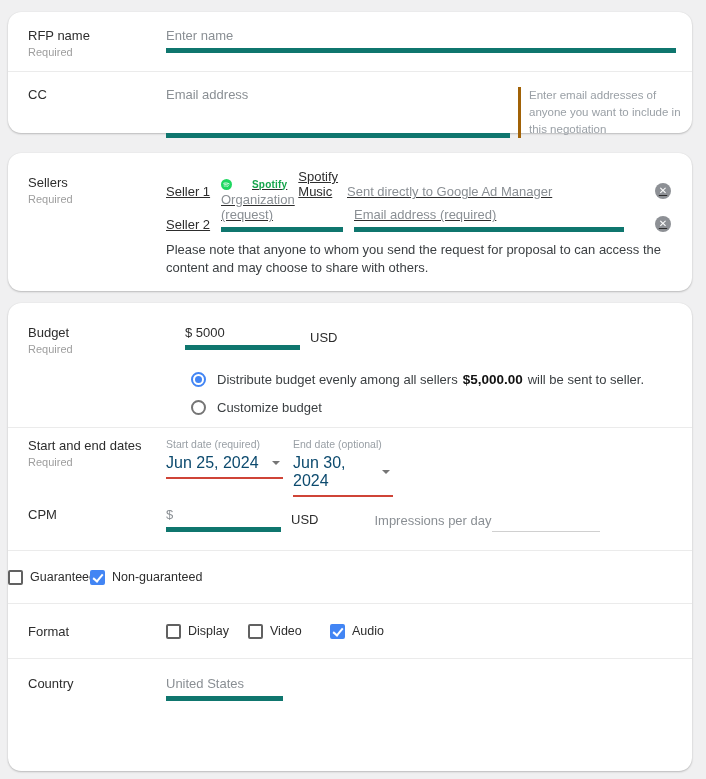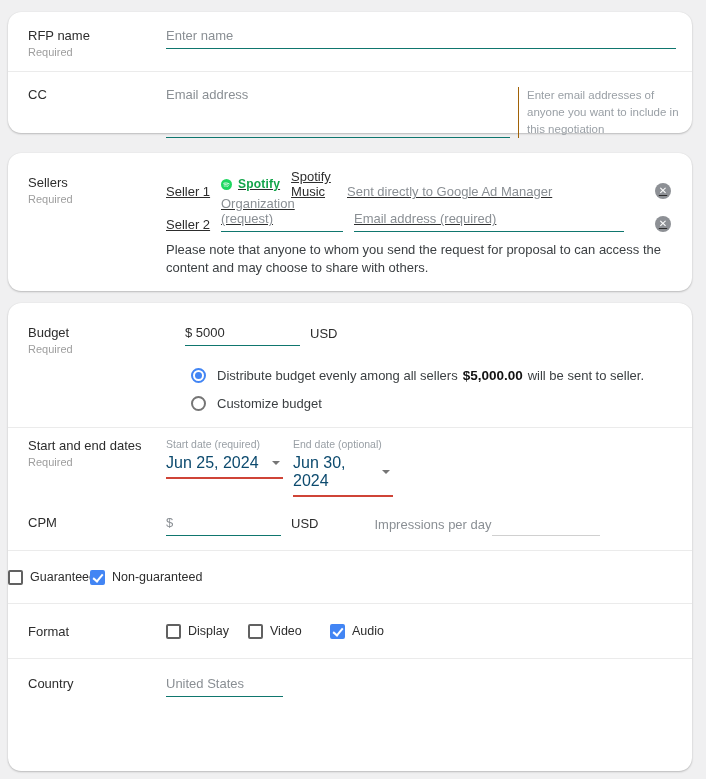--- a/index.html
+++ b/index.html
@@ -20,41 +20,41 @@
   #card-rfp     { top:12px;  height:121px; }
   #card-sellers { top:153px; height:138px; }
   #card-details { top:303px; height:468px; }
 
   .row { display:flex; align-items:flex-start; }
   .label-col { width:158px; padding-left:20px; flex-shrink:0; }
   .sec-label { font-size:13px; color:#2d2d2d; }
   .sub-required { font-size:11px; color:#9e9e9e; margin-top:3px; }
   .content-col { flex:1; min-width:0; }
 
-  .u-input { border-bottom:1px solid #0f766e; padding-bottom:5px; font-size:13px; }
+  .u-input { border-bottom:5px solid #0f766e; padding-bottom:5px; font-size:13px; }
   .ph { color:#8a8f94; }
   .dark { color:#2d2d2d; }
 
   
   .rfp-row { height:60px; padding-top:16px; border-bottom:1px solid #ebebeb; }
   .cc-row  { height:60px; padding-top:15px; }
   .w-name  { width:510px; }
   .w-cc    { width:344px; }
   .helper {
     margin-left:auto; margin-right:4px; width:170px;
-    border-left:1px solid #a16207; padding-left:8px;
+    border-left:3px solid #a16207; padding-left:8px;
     font-size:11.5px; line-height:17px; color:#9aa0a6;
   }
 
   
   .sellers-row { padding-top:22px; }
   .seller-line { display:flex; align-items:flex-end; height:24px; margin-bottom:9px; padding-right:21px;text-decoration:underline; }
   .seller-num { width:55px; font-size:13px; color:#2d2d2d; flex-shrink:0; }
   .brand { display:flex; align-items:center; width:126px; flex-shrink:0; }
-  .spotify-word { font-size:12px; font-weight:bold; color:#14a44b; margin-left:6px; letter-spacing:0.2px; }
+  .spotify-word { font-size:10px; font-weight:bold; color:#14a44b; margin-left:20px; letter-spacing:0.2px; }
   .seller-name { font-size:13px; color:#2d2d2d; margin-left:11px; }
   .seller-status { font-size:13px; color:#8a8f94; }
   .edit-link { font-size:13px; color:#4285f4; margin-left:8px; cursor:pointer; }
   .close-btn {
     margin-left:auto; width:16px; height:16px; border-radius:50%;
     background:#8d9095; color:#fff; font-size:10px; line-height:16px;
     text-align:center; cursor:pointer; flex-shrink:0;
   }
   .org-input { width:122px; margin-right:11px; }
   .email-input { width:270px; }
@@ -81,21 +81,21 @@
   .date-fields { display:flex; }
   .date-field { width:117px; margin-right:10px; cursor:pointer; }
   .date-field.end { width:100px; margin-right:0; }
   .df-label { font-size:10.5px; color:#9aa0a6; margin-bottom:1px; }
   .df-value {
     display:flex; align-items:center; justify-content:space-between;
     font-size:16px; color:#0c4a6e; padding:3px 3px 5px 0;
     border-bottom:2px solid #cf4437;
   }
   .caret { width:0; height:0; border-left:4px solid transparent; border-right:4px solid transparent; border-top:4px solid #757575; }
-  .cpm-row { margin-top:18px; }
+  .cpm-row { margin-top:10px; }
   .cpm-line { display:flex; align-items:flex-end; }
   .impr { display:flex; align-items:flex-end; margin-left:56px; }
   .impr-label { font-size:13px; color:#8a8f94; padding-bottom:4px; }
   .impr-line { width:108px; border-bottom:1px solid #d0d0d0; height:20px; }
 
   .sec-check { display:flex; align-items:center; }
   .sec-inventory { height:53px; }
   .sec-format { height:55px; }
   .sec-device { height:50px; }
   .check-group { display:flex; align-items:center; }

